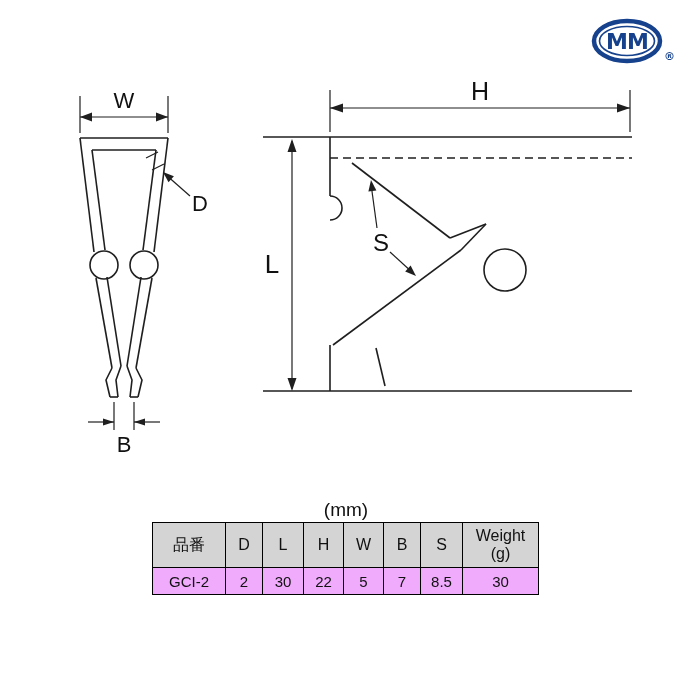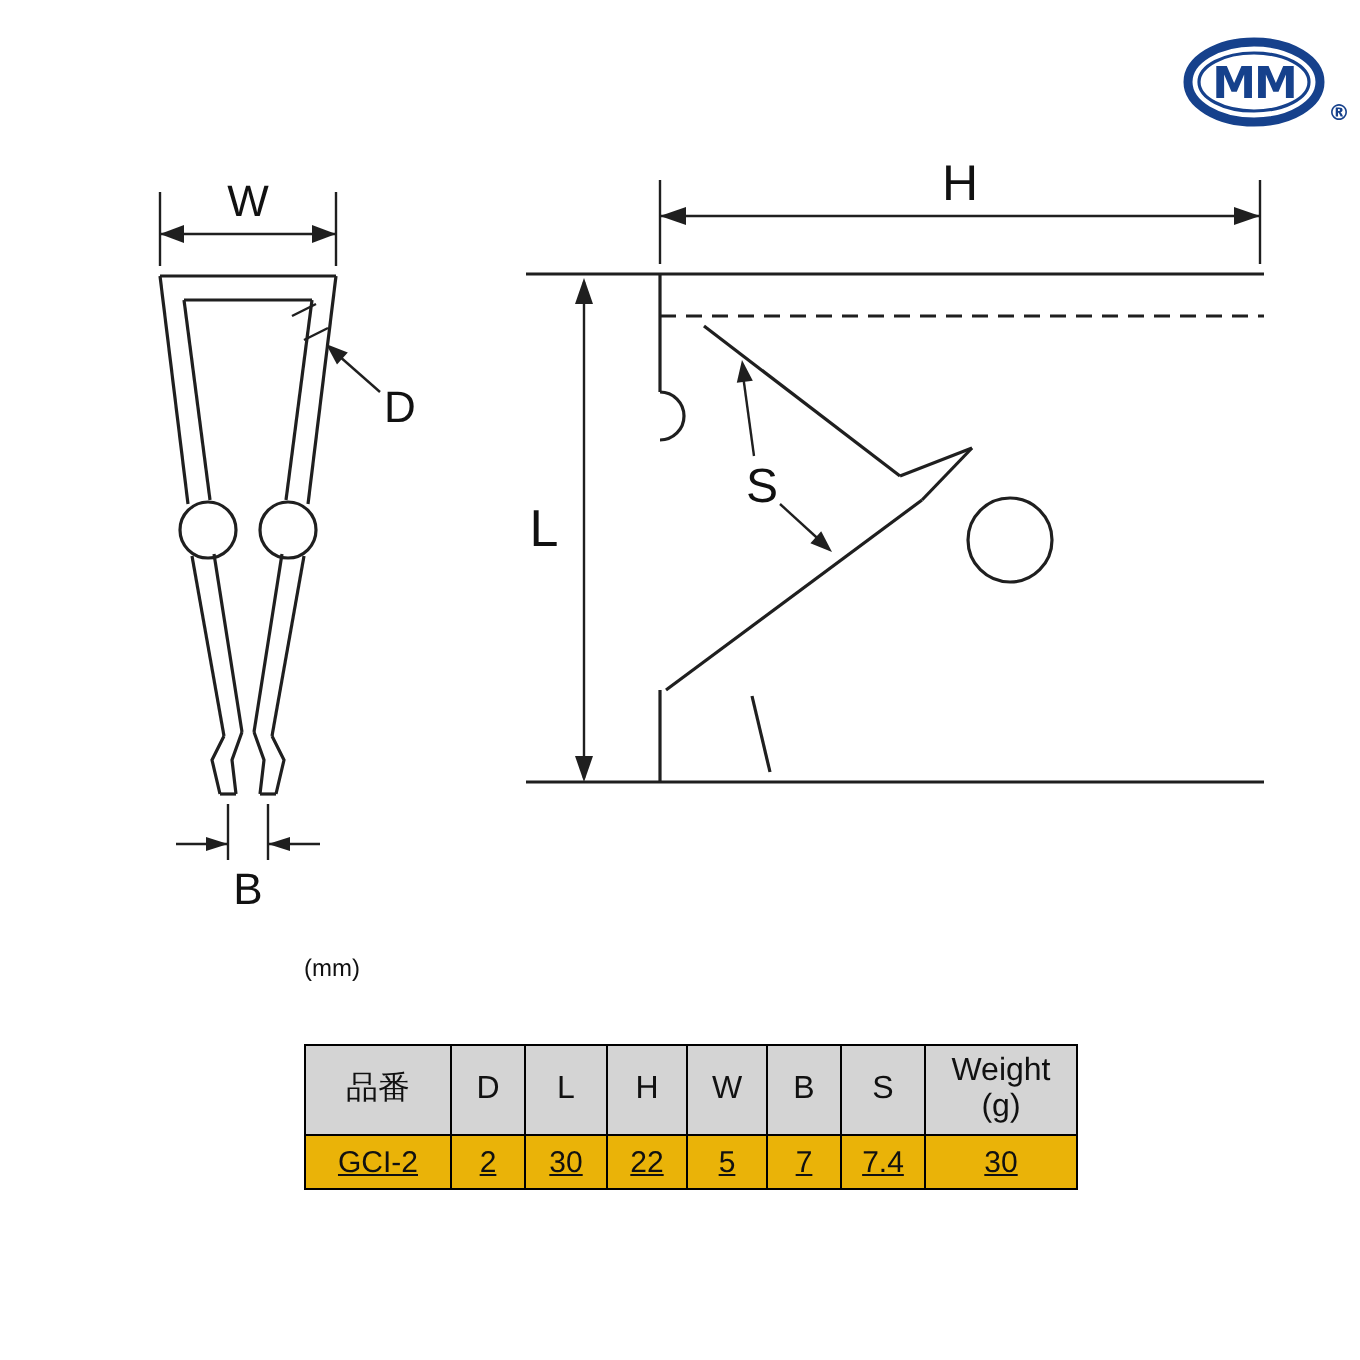--- a/index.html
+++ b/index.html
@@ -10,36 +10,36 @@
   }
   #drawing { position:absolute; left:0; top:0; }
   .ol   { stroke:#1f1f1f; stroke-width:1.6; fill:none; }
   .dim  { stroke:#1f1f1f; stroke-width:1.2; fill:none; }
   .dash { stroke:#1f1f1f; stroke-width:1.4; fill:none; stroke-dasharray:8 5; }
   .ah   { fill:#1f1f1f; stroke:none; }
   .dimtext { fill:#111; font-family:"Liberation Sans", sans-serif; }
   .logo-text { fill:#16418c; font-weight:bold; font-family:"DejaVu Sans", sans-serif; }
 
   .units {
-    position:absolute; left:152px; top:477px; width:388px;
-    text-align:left; font-size:12px;
+    position:absolute; left:152px; top:499px; width:388px;
+    text-align:center; font-size:19px;
   }
   .spec-table {
     position:absolute; left:152px; top:522px;
     border-collapse:collapse; table-layout:fixed;
   }
   .spec-table th, .spec-table td {
     border:1px solid #000; text-align:center; vertical-align:middle;
     padding:0 2px; overflow:hidden;
   }
   .spec-table th {
     background:#d4d4d4; font-weight:normal; font-size:16px;
     height:44px; line-height:1.15;
   }
-  .spec-table td { height:26px; font-size:15px; background:#eab308;text-decoration:underline; }
+  .spec-table td { height:26px; font-size:15px; background:#f0abfc; }
 </style>
 </head>
 <body>
 
 <svg id="drawing" width="680" height="500" viewBox="0 0 680 500" xmlns="http://www.w3.org/2000/svg">
 
   <g>
 
     <g>
       <line class="dim" x1="80" y1="96" x2="80" y2="133"></line>
@@ -166,17 +166,17 @@
     </tr>
   </thead>
   <tbody>
     <tr>
       <td>GCI-2</td>
       <td>2</td>
       <td>30</td>
       <td>22</td>
       <td>5</td>
       <td>7</td>
-      <td>7.4</td>
+      <td>8.5</td>
       <td>30</td>
     </tr>
   </tbody>
 </table>
 
 </body></html>

